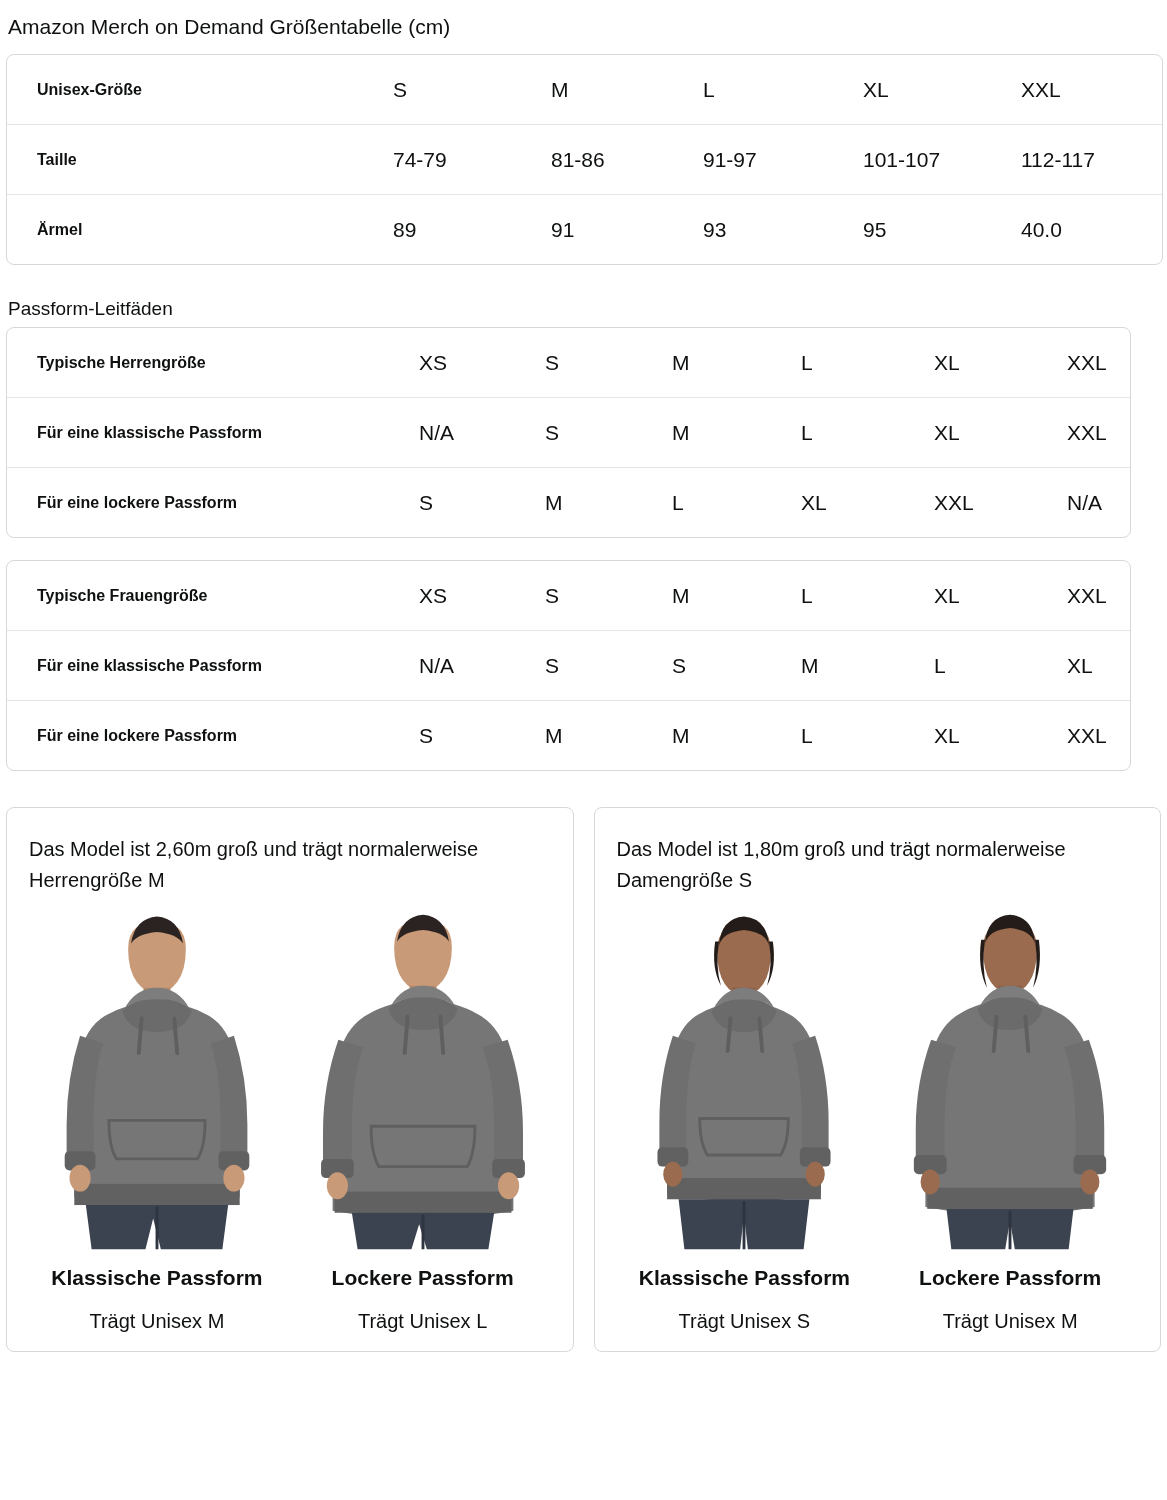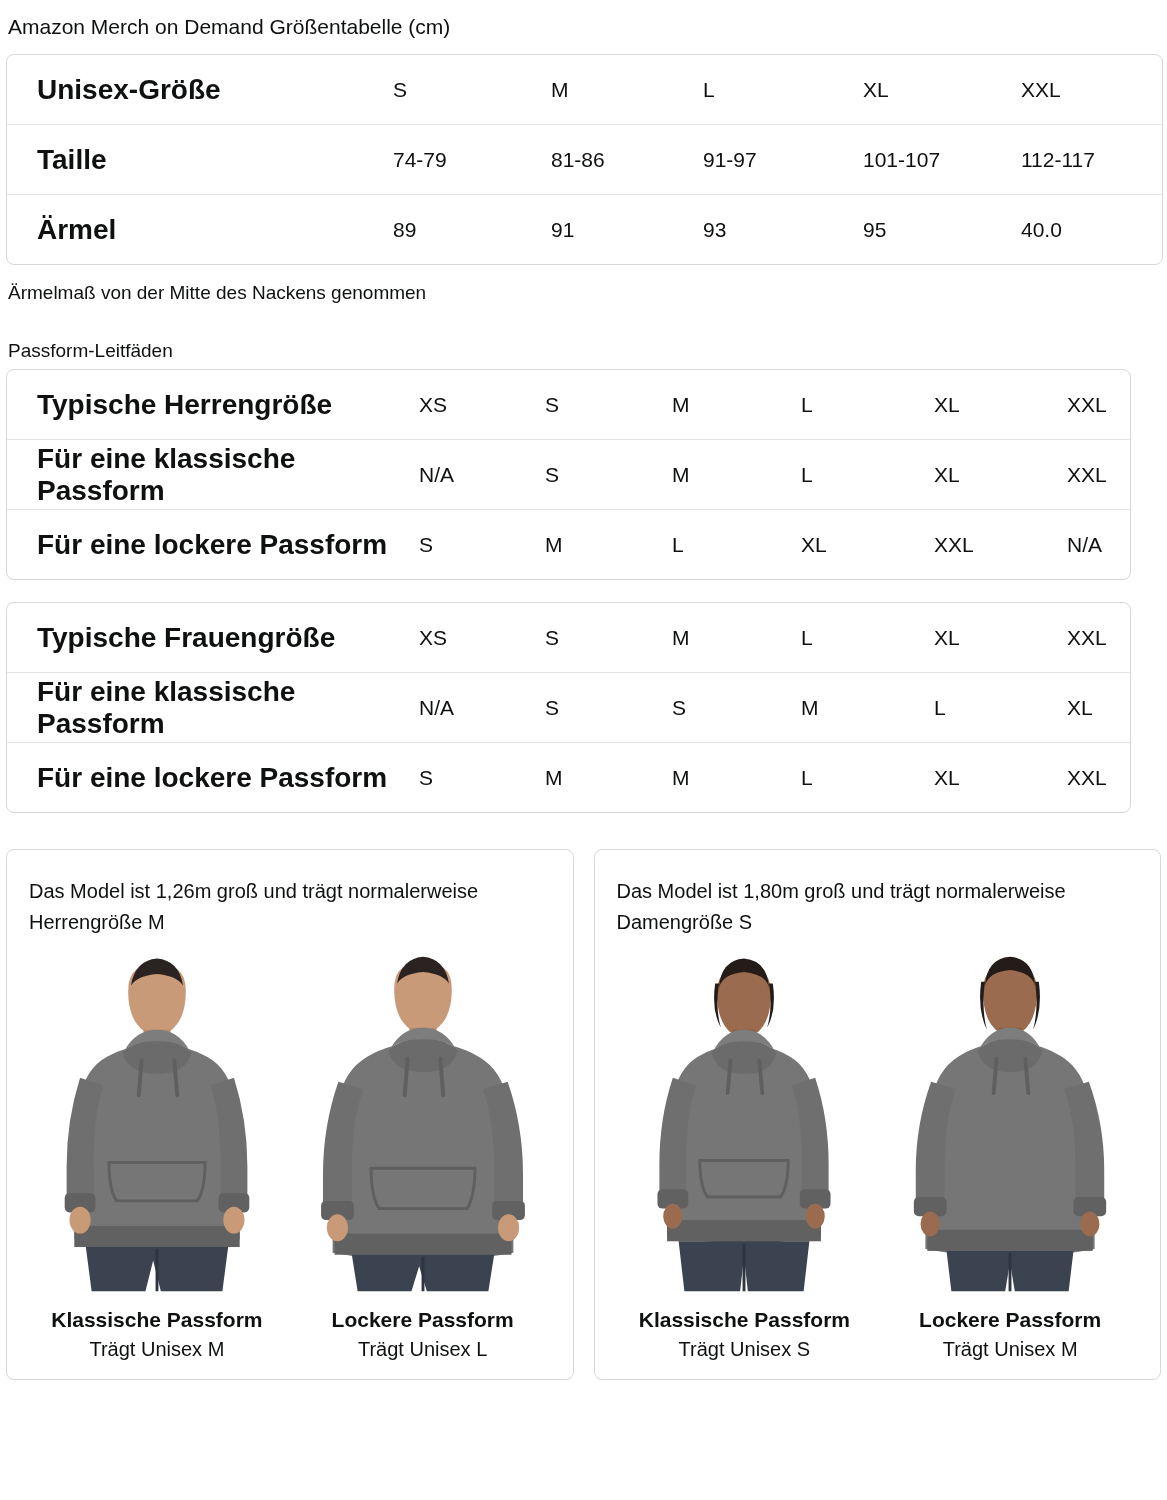--- a/index.html
+++ b/index.html
@@ -56,21 +56,21 @@
     font-size: 21px;
     color: #0f1111;
     font-weight: 400;
   }
   table.size-table tr:first-child td {
     border-top: none;
   }
   table.size-table td.rowhead {
     font-weight: 700;
     padding-left: 30px;
-    font-size: 28px;
+    font-size: 16px;
   }
   table.size-table td.val {
     padding-left: 4px;
   }
   
   .t-unisex col.c0 { width: 382px; }
   .t-unisex col.c1 { width: 158px; }
   .t-unisex col.c2 { width: 152px; }
   .t-unisex col.c3 { width: 160px; }
   .t-unisex col.c4 { width: 158px; }
@@ -123,21 +123,21 @@
   }
   .fit-title {
     font-size: 21px;
     font-weight: 700;
     margin-top: 10px;
     text-align: center;
     color: #0f1111;
   }
   .fit-sub {
     font-size: 20px;
-    margin-top: 6px;
+    margin-top: 20px;
     text-align: center;
     color: #0f1111;
   }
 
   
   svg.person { display: block; margin: 0 auto; }
 </style>
 </head>
 <body>
 
@@ -175,21 +175,20 @@
         <td class="rowhead">Ärmel</td>
         <td class="val">89</td>
         <td class="val">91</td>
         <td class="val">93</td>
         <td class="val">95</td>
         <td class="val">40.0</td>
       </tr>
     </tbody>
   </table>
 
-  <div class="note">Ärmelmaß von der Mitte des Nackens genommen</div>
 
   <div class="section-label">Passform-Leitfäden</div>
 
   <table class="size-table t-fit">
     <colgroup>
       <col class="c0">
         <col class="c1">
         <col class="c2">
         <col class="c3">
         <col class="c4">
@@ -264,21 +263,21 @@
         <td class="val">L</td>
         <td class="val">XL</td>
         <td class="val">XXL</td>
       </tr>
     </tbody>
   </table>
 
   <div class="models-row">
 
     <div class="model-card">
-      <div class="model-caption">Das Model ist 1,26m groß und trägt normalerweise Herrengröße M</div>
+      <div class="model-caption">Das Model ist 2,60m groß und trägt normalerweise Herrengröße M</div>
       <div class="figs">
 
         <div class="fig">
           <div class="fig-img">
             <svg class="person" viewBox="0 0 260 350" width="250" height="350" aria-hidden="true">
 
               <path d="M108 16 q22 -14 44 0 q8 6 8 22 q0 22 -9 34 q-9 12 -21 12 q-12 0 -21 -12 q-9 -12 -9 -34 q0 -16 8 -22 z" fill="#c99a78"></path>
               <path d="M103 32 q4 -26 27 -28 q23 2 27 28 q-6 -10 -27 -12 q-21 2 -27 12 z" fill="#2b2321"></path>
 
               <rect x="116" y="78" width="28" height="20" fill="#b98a68"></rect>

